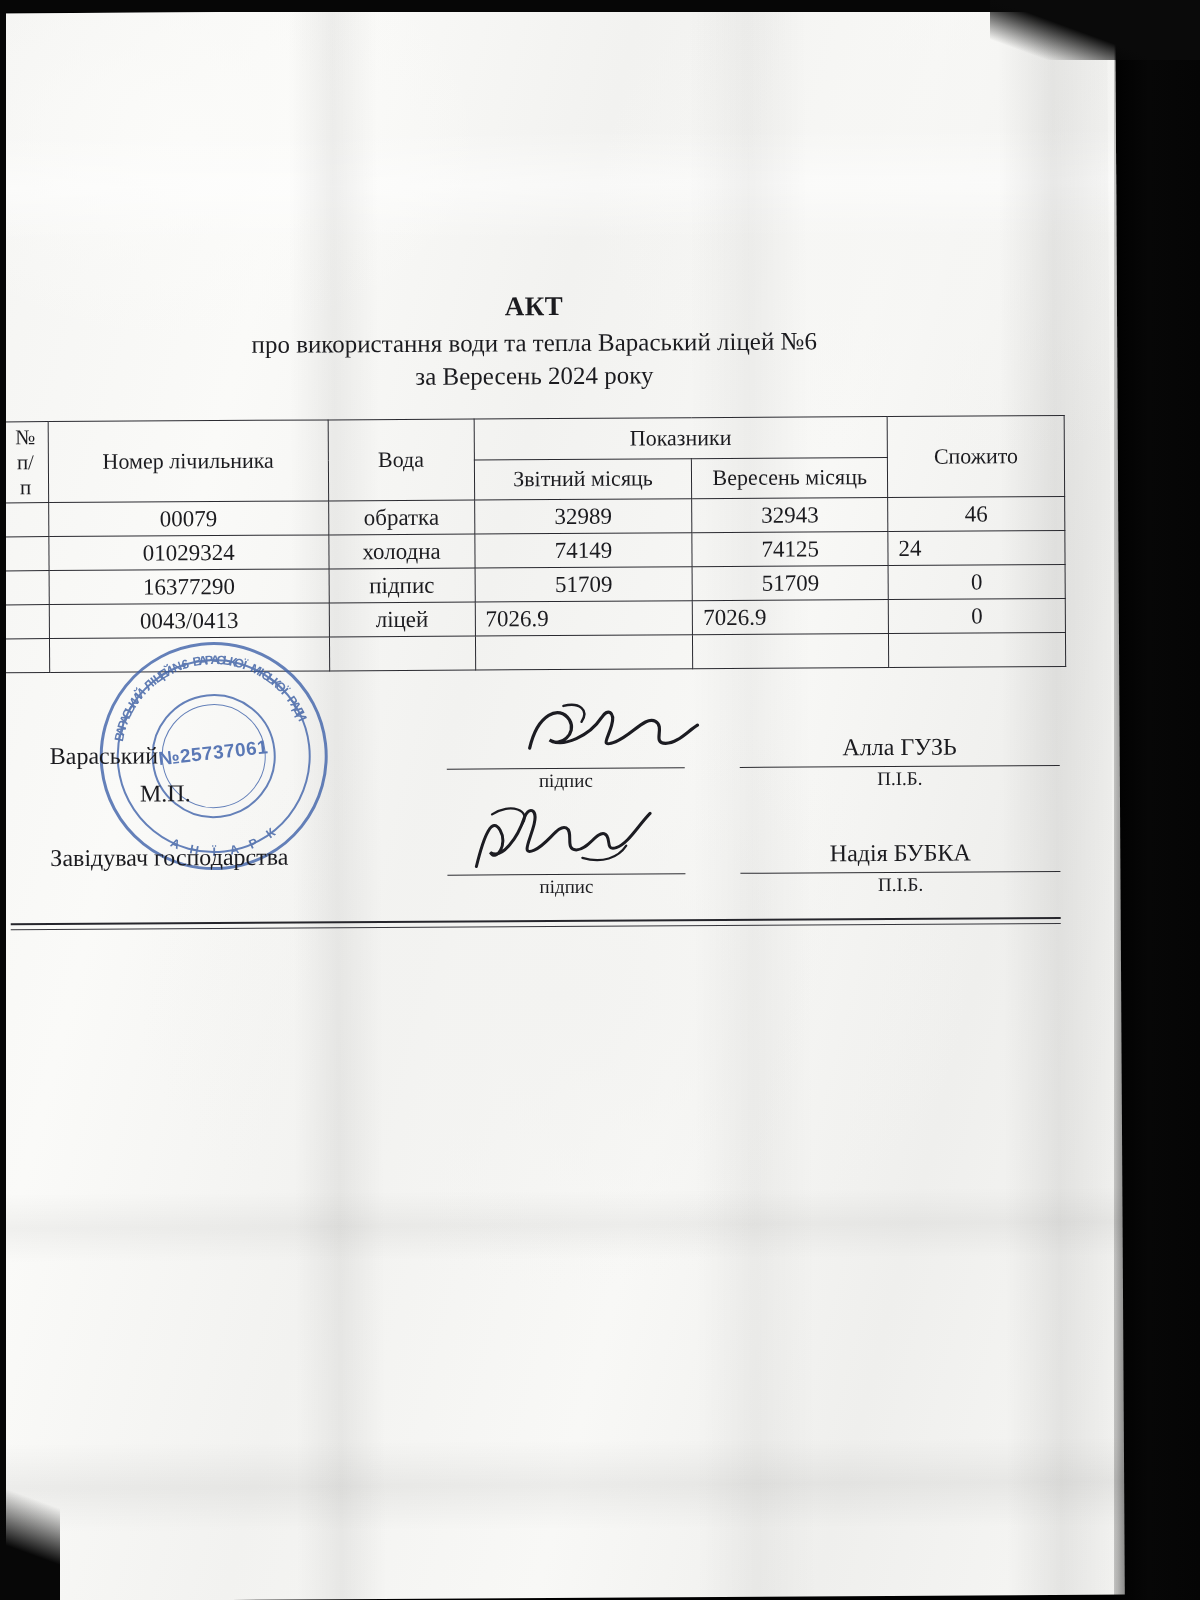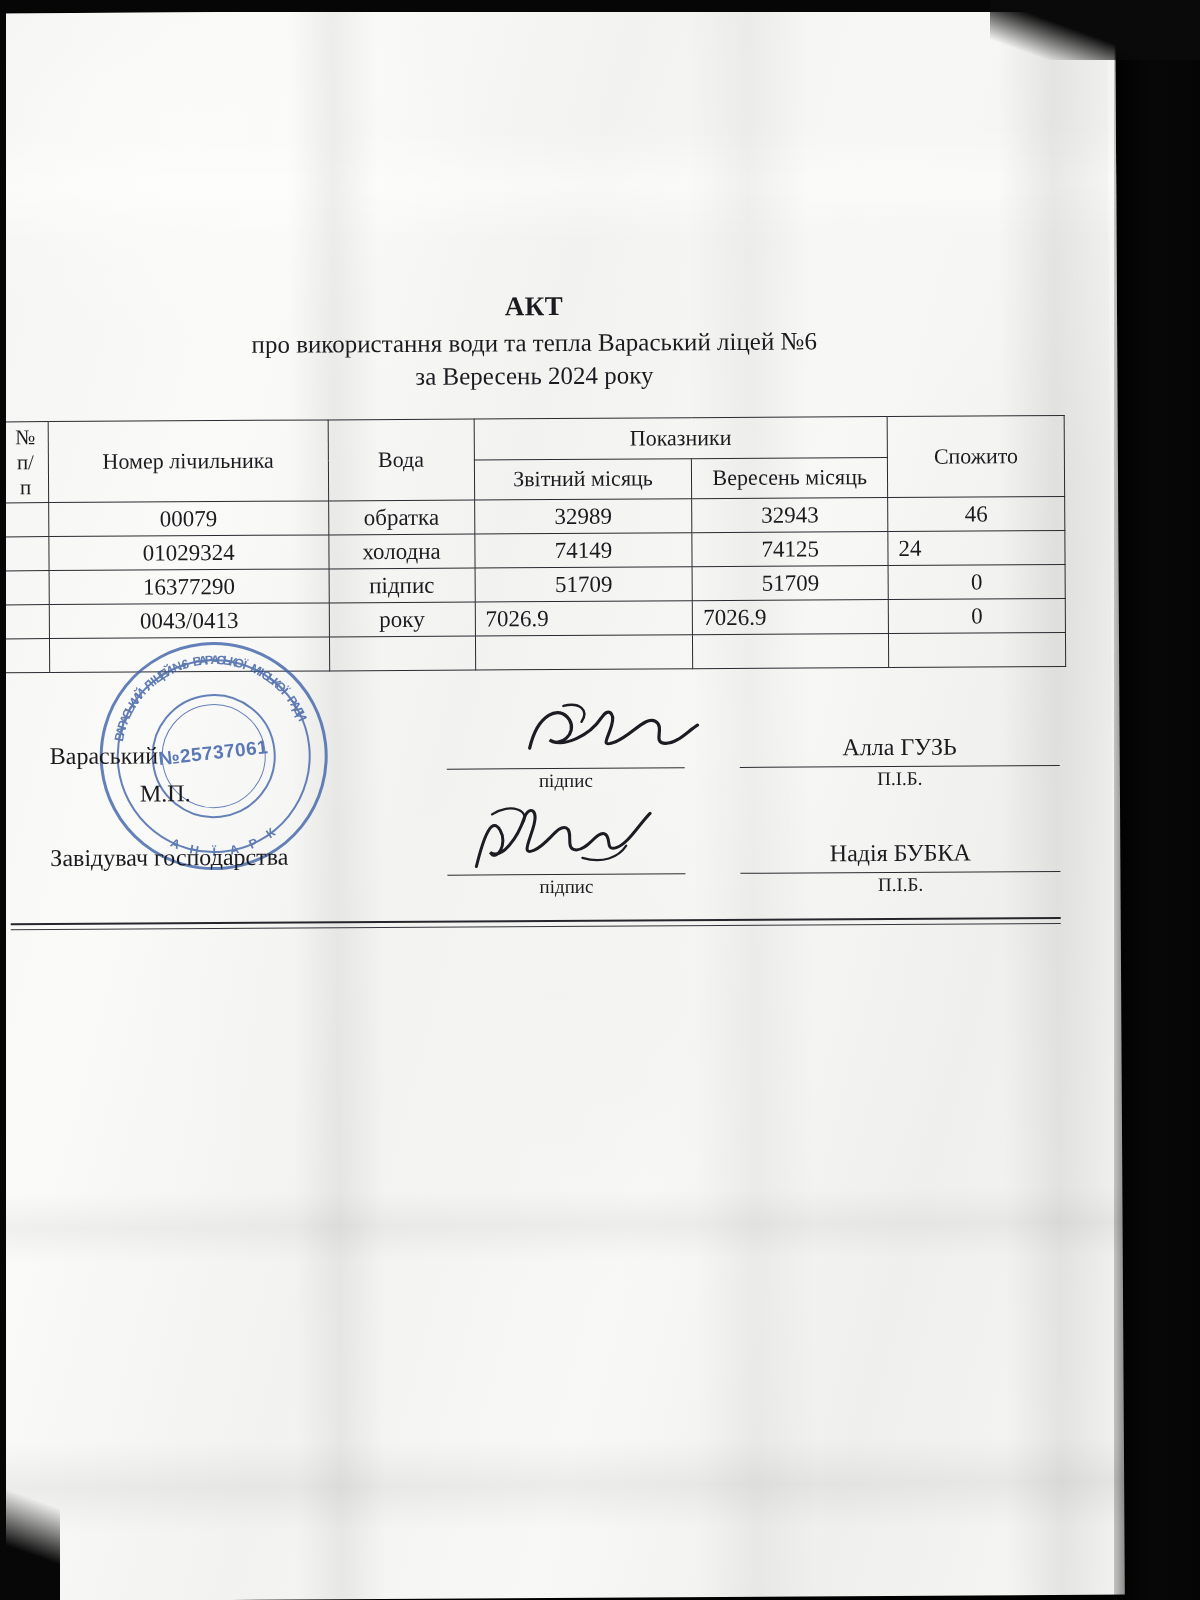--- a/index.html
+++ b/index.html
@@ -225,21 +225,21 @@
               <td></td>
               <td>16377290</td>
               <td>підпис</td>
               <td>51709</td>
               <td>51709</td>
               <td>0</td>
             </tr>
             <tr class="data-row">
               <td></td>
               <td>0043/0413</td>
-              <td>року</td>
+              <td>ліцей</td>
               <td class="cell-left">7026.9</td>
               <td class="cell-left">7026.9</td>
               <td>0</td>
             </tr>
             <tr class="empty-row">
               <td></td>
               <td></td>
               <td></td>
               <td></td>
               <td></td>

